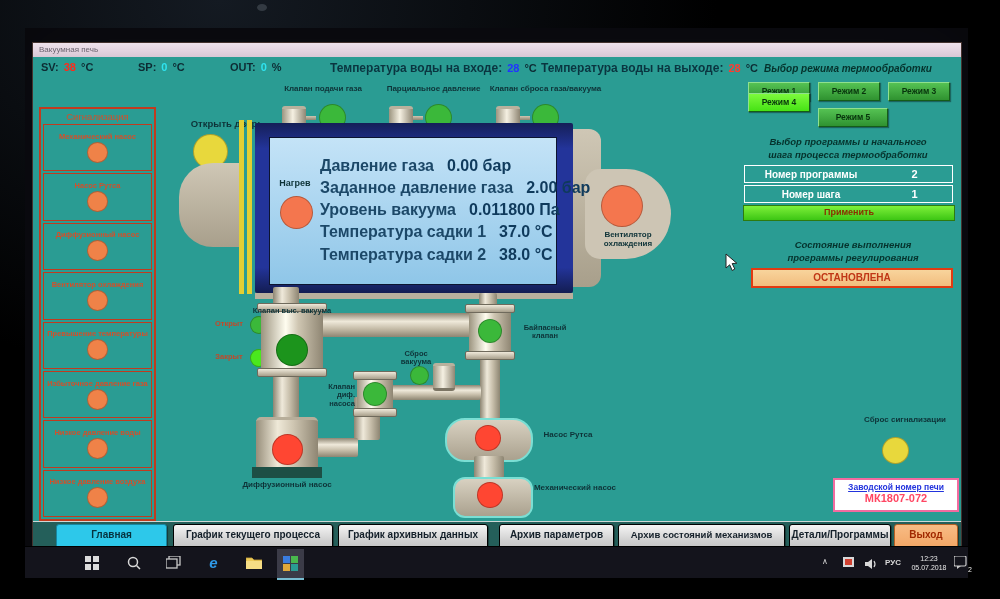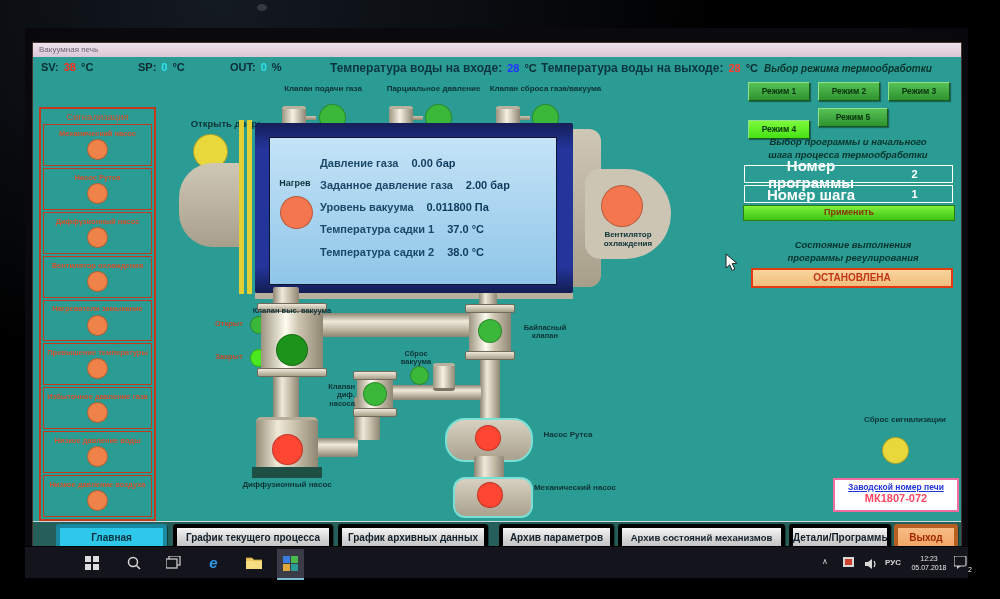--- a/index.html
+++ b/index.html
@@ -48,42 +48,42 @@
   .pump-pill{background:linear-gradient(180deg,#d8d1c1,#aaa18e);border:2px solid #7adfd4;}
   .cyl{background:linear-gradient(90deg,#978e7a,#efe9d8 35%,#cfc6b2 60%,#8f8673);
     border-top:3px solid #b7ae9a;border-radius:5px 5px 2px 2px;}
   
   .bell{background:linear-gradient(180deg,#cfc7b5,#a89f8b);border-radius:34px 0 0 34px;}
   .ystripe{background:#e2cf33;}
   .chamber{background:linear-gradient(180deg,#151f58,#23349a 15%,#23349a 85%,#131d52);border-radius:2px;}
   .innerpanel{background:linear-gradient(180deg,#c4e3f7,#8fc6e8);border:1px solid #0c1430;}
   .cap{background:linear-gradient(180deg,#cfc7b5,#a89f8b);border-radius:0 12px 12px 0;}
   .fanhouse{background:#cdc5b4;border-radius:16px 48px 48px 16px;}
-  .reading{white-space:nowrap;font-size:11px;font-weight:bold;color:#1c4868;}
+  .reading{white-space:nowrap;font-size:16px;font-weight:bold;color:#1c4868;}
   .reading .rv{margin-left:13px;color:#0f3a5c;}
   
   .hdr{font-weight:bold;font-style:italic;color:#05322c;text-align:center;}
   .btn3d{background:linear-gradient(180deg,#55c253,#2f9230);border:1px solid #155c18;
     border-top-color:#8fe08f;border-left-color:#8fe08f;color:#07330c;font-size:8.5px;font-weight:bold;
     text-align:center;line-height:17px;box-shadow:1px 1px 1px rgba(0,0,0,.35);box-sizing:border-box;height:19px;}
   .btn3d.active{background:linear-gradient(180deg,#7dfa3c,#46e215);}
   .prow{border:1px solid #fff;display:flex;align-items:center;color:#fff;box-sizing:border-box;}
-  .prow .pl{flex:1;text-align:center;font-size:15px;font-weight:bold;}
+  .prow .pl{flex:1;text-align:center;font-size:10px;font-weight:bold;}
   .prow .pv{width:75px;text-align:center;font-size:11px;font-weight:bold;}
   .applybtn{background:linear-gradient(180deg,#7ef03a,#3cc614);border:1px solid #2e7a10;color:#8a2f00;
     font-size:9px;font-weight:bold;text-align:center;line-height:13px;box-sizing:border-box;height:16px;}
   .statebox{background:linear-gradient(180deg,#f8d49c,#f2bd7e);border:2px solid #e23a12;color:#c03616;
     font-size:10px;font-weight:bold;text-align:center;line-height:16px;box-sizing:border-box;}
   .serial{background:#fff;border:2px solid #f26ba0;box-sizing:border-box;text-align:center;padding-top:2px;}
   .serial .sl{font-size:8.5px;font-weight:bold;color:#2233dd;text-decoration:underline;}
   .serial .sv2{font-size:11px;font-weight:bold;color:#ff4663;}
   
   .tabsrow{left:0;top:478px;width:928px;height:25px;background:#245f5a;border-top:1px solid #cfd8d6;}
   .tab{position:absolute;top:2px;height:37px;background:linear-gradient(180deg,#f5f5f5,#cfcfcf 45%,#b2b2b2);
-    border:4px solid #000000;border-radius:3px;font-size:10px;font-weight:bold;color:#14202a;
+    border:1px solid #000000;border-radius:3px;font-size:10px;font-weight:bold;color:#14202a;
     text-align:center;line-height:19px;box-shadow:1px 1px 1px rgba(0,0,0,.4);box-sizing:border-box;
     white-space:nowrap;overflow:hidden;}
   .tab.active{background:#2dc8ea;color:#06323e;border-color:#1887a0;}
   .tab.exit{background:linear-gradient(180deg,#f8bc85,#ef9a54);color:#a02800;border-color:#b55f23;}
   
   .taskbar{left:25px;top:546px;width:943px;height:31px;background:#14141c;border-top:1px solid #000;}
   .tbico{top:7px;width:17px;height:17px;display:flex;align-items:center;justify-content:center;}
   .tray{color:#d8d8d8;font-size:8px;}
   .clock{color:#e8e8e8;font-size:7px;line-height:1.25;text-align:center;}
   .cursor-svg{pointer-events:none;}
@@ -129,24 +129,20 @@
             <div class="sb-item">
                 <span class="sb-lbl">Насос Рутса</span>
                 <span class="lamp orange" style="width:21px;height:21px;"></span>
               </div>
             <div class="sb-item">
                 <span class="sb-lbl">Диффузионный насос</span>
                 <span class="lamp orange" style="width:21px;height:21px;"></span>
               </div>
             <div class="sb-item">
                 <span class="sb-lbl">Вентилятор охлаждения</span>
-                <span class="lamp orange" style="width:21px;height:21px;"></span>
-              </div>
-            <div class="sb-item">
-                <span class="sb-lbl">Нагреватели замыкание</span>
                 <span class="lamp orange" style="width:21px;height:21px;"></span>
               </div>
             <div class="sb-item">
                 <span class="sb-lbl">Превышение температуры</span>
                 <span class="lamp orange" style="width:21px;height:21px;"></span>
               </div>
             <div class="sb-item">
                 <span class="sb-lbl">Избыточное давление газа</span>
                 <span class="lamp orange" style="width:21px;height:21px;"></span>
               </div>
@@ -250,21 +246,21 @@
 
         <div class="abs pipe-v" style="left:441px;top:399px;width:30px;height:22px;"></div>
         <div class="abs pump-pill" style="left:420px;top:420px;width:76px;height:37px;border-radius:12px;"></div>
         <div class="abs lamp red" style="left:444px;top:425px;width:26px;height:26px;"></div>
         <div class="abs dlbl" style="left:500px;top:427px;width:84px;font-size:8px;">Механический насос</div>
 
         <div class="abs hdr" style="left:690px;top:6px;width:250px;font-size:10px;">Выбор режима термообработки</div>
         <div class="abs btn3d" style="left:715px;top:25px;width:62px;">Режим 1</div>
         <div class="abs btn3d" style="left:785px;top:25px;width:62px;">Режим 2</div>
         <div class="abs btn3d" style="left:855px;top:25px;width:62px;">Режим 3</div>
-        <div class="abs btn3d active" style="left:715px;top:63px;width:62px;">Режим 4</div>
+        <div class="abs btn3d active" style="left:715px;top:36px;width:62px;">Режим 4</div>
         <div class="abs btn3d" style="left:785px;top:51px;width:70px;">Режим 5</div>
 
         <div class="abs hdr" style="left:685px;top:79px;width:260px;font-size:9.5px;">Выбор программы и начального</div>
         <div class="abs hdr" style="left:685px;top:92px;width:260px;font-size:9.5px;">шага процесса термообработки</div>
 
         <div class="abs prow" style="left:711px;top:108px;width:209px;height:18px;">
           <span class="pl">Номер программы</span>
           <span class="pv">2</span>
         </div>
         <div class="abs prow" style="left:711px;top:128px;width:209px;height:18px;">

